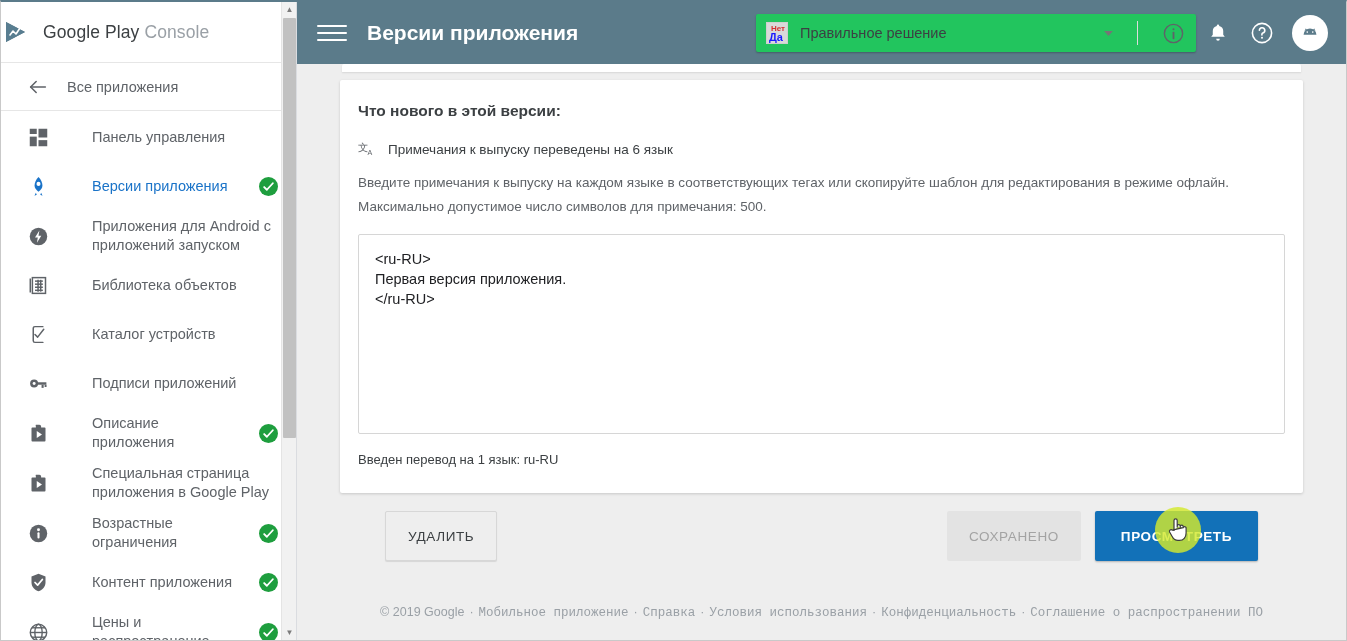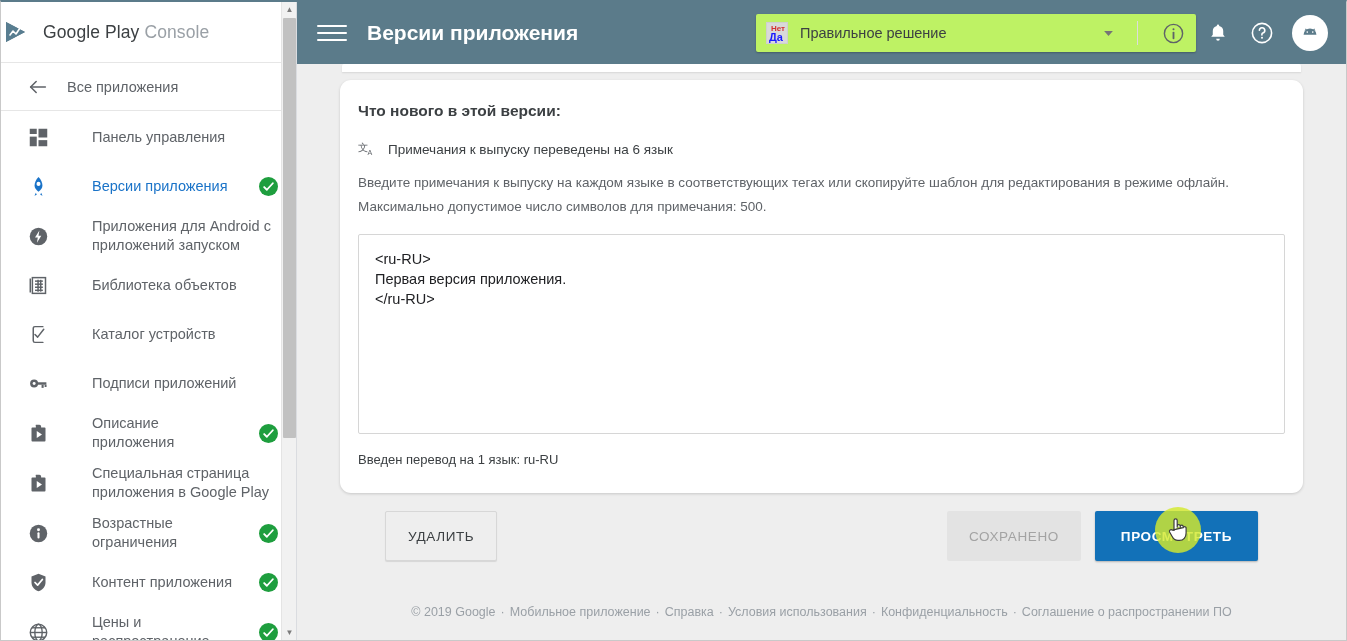--- a/index.html
+++ b/index.html
@@ -143,21 +143,21 @@
     color: #ffffff;
     font-size: 21px;
     font-weight: bold;
     white-space: nowrap;
   }
   .topbar-spacer { flex: 1 1 auto; }
 
   .appsel {
     width: 440px;
     height: 38px;
-    background: #bef264;
+    background: #22c55e;
     border-radius: 2px;
     display: flex;
     align-items: center;
     padding: 0 0 0 10px;
     gap: 12px;
     box-shadow: 0 1px 2px rgba(0,0,0,.25);
     cursor: pointer;
   }
   .appsel .appicon {
     width: 22px; height: 22px; flex: 0 0 22px;
@@ -208,21 +208,21 @@
   }
   .card-stub {
     height: 8px;
     background: #ffffff;
     margin: 0 2px 8px 2px;
     border-radius: 2px 2px 0 0;
     box-shadow: 0 1px 2px rgba(0,0,0,.10);
   }
   .card {
     background: #ffffff;
-    border-radius: 11px;
+    border-radius: 2px;
     box-shadow: 0 1px 3px rgba(0,0,0,.16);
     padding: 22px 18px 26px 18px;
   }
   .card-title {
     font-size: 15.5px;
     font-weight: bold;
     color: #3c4043;
     margin: 0 0 20px 0;
   }
   .trans-row {
@@ -311,21 +311,21 @@
     pointer-events: none;
   }
 
   .footer {
     text-align: center;
     font-size: 12.5px;
     color: #9aa0a6;
     padding-top: 44px;
   }
   .footer span.sep { padding: 0 5px; }
-  .footer a { color: #9aa0a6; text-decoration: none; cursor: pointer; }
+  .footer a { color: #9aa0a6; text-decoration: none; cursor: pointer; font-family: Liberation Mono, monospace; }
 </style>
 </head>
 <body>
 
 <div id="app">
 
   <div class="sidebar">
 
     <div class="brand">
       <span class="brand-logo">

